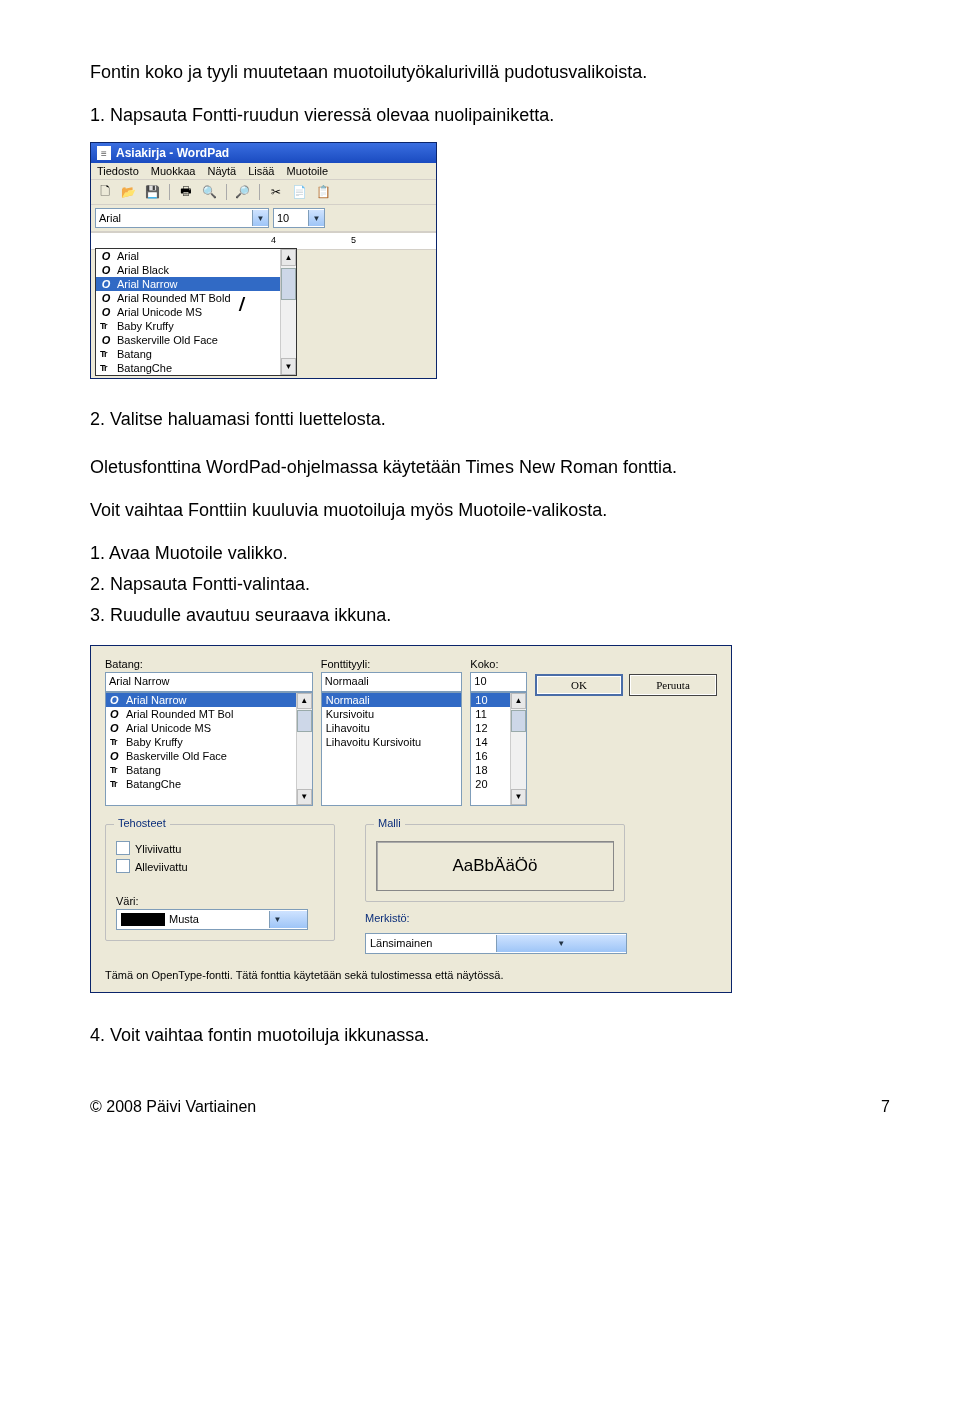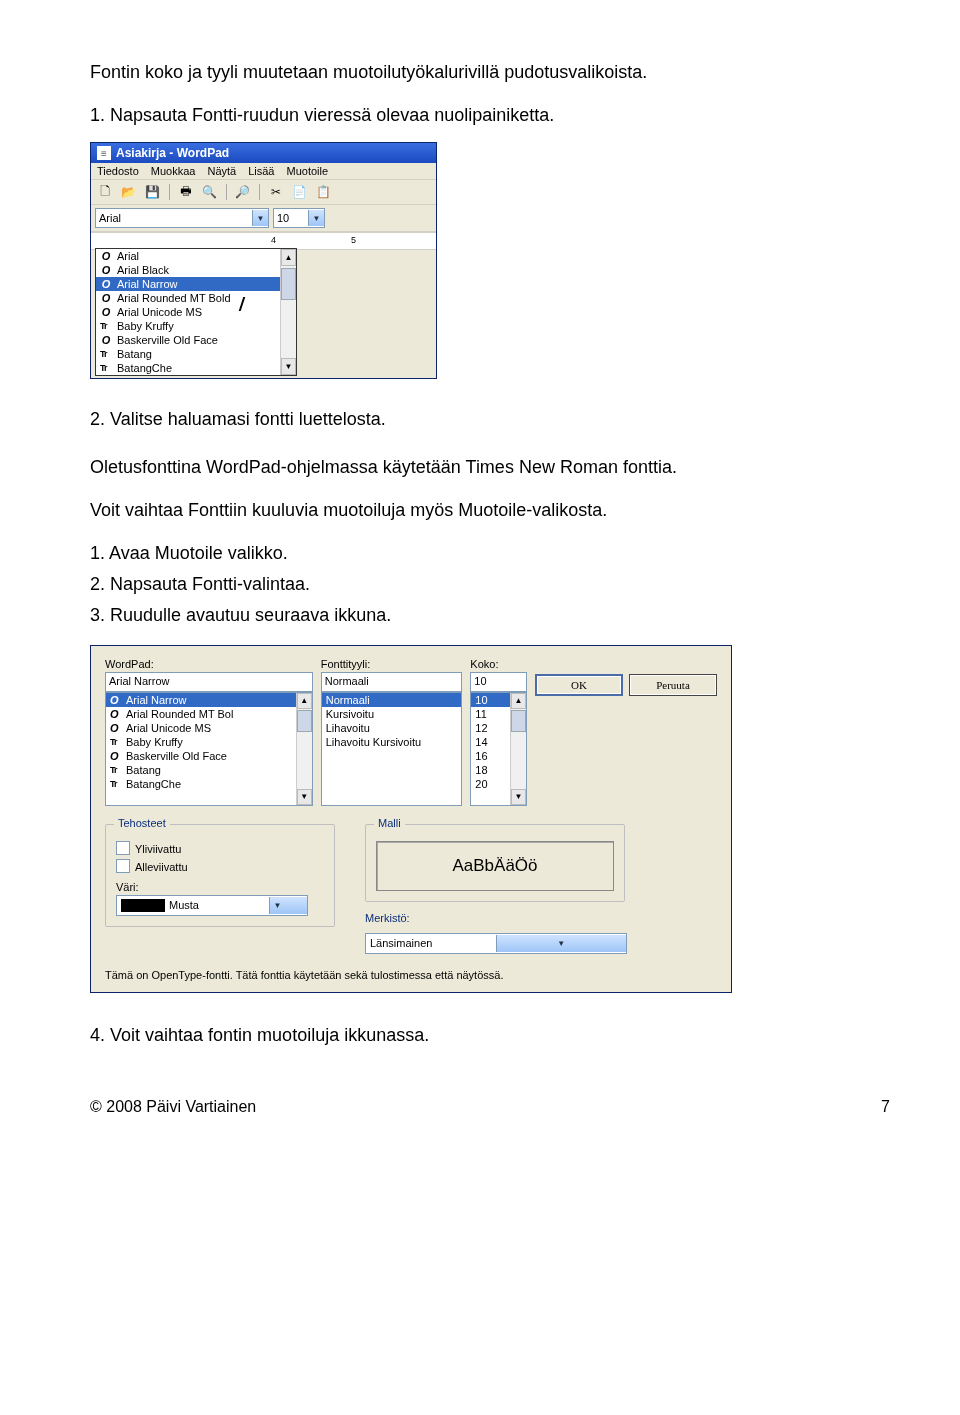--- a/index.html
+++ b/index.html
@@ -215,21 +215,21 @@
     padding:16px 10px 10px 10px;
   }
   .groupbox .legend {
     position:absolute; top:-8px; left:8px;
     background:#ece9d8; padding:0 4px;
     font-size:11px; color:#0a2d7a;
   }
   .mid-row { display:flex; gap:30px; }
   .chk { display:flex; align-items:flex-end; gap:5px; margin-bottom:4px; }
   .chk .box { width:12px; height:12px; border:1px solid #7f9db9; background:#fff; }
-  .clr-row { display:flex; align-items:flex-start; gap:6px; margin-top:8px; }
+  .clr-row { display:flex; align-items:flex-start; gap:6px; margin-top:22px; }
   .clr-combo { display:inline-flex; align-items:center; border:1px solid #7f9db9; background:#fff; height:19px;}
   .clr-combo .sw { width:22px; height:13px; background:#000; margin:0 4px;}
   .clr-combo span { padding-right:22px; }
   .clr-combo .ddbtn {
     width:15px; height:17px; border-left:1px solid #7f9db9;
     background: linear-gradient(#cfe3ff,#9ec5f7);
     display:flex; align-items:center; justify-content:center; font-size:8px; color:#234;
   }
   .sample-box { width:260px; }
   .sample-area {
@@ -354,21 +354,21 @@
 <p class="para" style="margin-top:22px">Oletusfonttina WordPad-ohjelmassa käytetään Times New Roman fonttia.</p>
 <p class="para">Voit vaihtaa Fonttiin kuuluvia muotoiluja myös Muotoile-valikosta.</p>
 <p class="step">1. Avaa Muotoile valikko.</p>
 <p class="step">2. Napsauta Fontti-valintaa.</p>
 <p class="step">3. Ruudulle avautuu seuraava ikkuna.</p>
 
 <div class="shot2">
   <div class="dlg-body">
     <div class="top-row">
       <div class="fcol" style="width:220px">
-        <label>WordPad:</label>
+        <label>Batang:</label>
         <div class="fin">Arial Narrow</div>
         <div class="flist" style="height:112px">
           <div class="frow sel">
               <span class="oi">O</span>
               <span>Arial Narrow</span>
             </div>
           <div class="frow">
               <span class="oi">O</span>
               <span>Arial Rounded MT Bol</span>
             </div>

